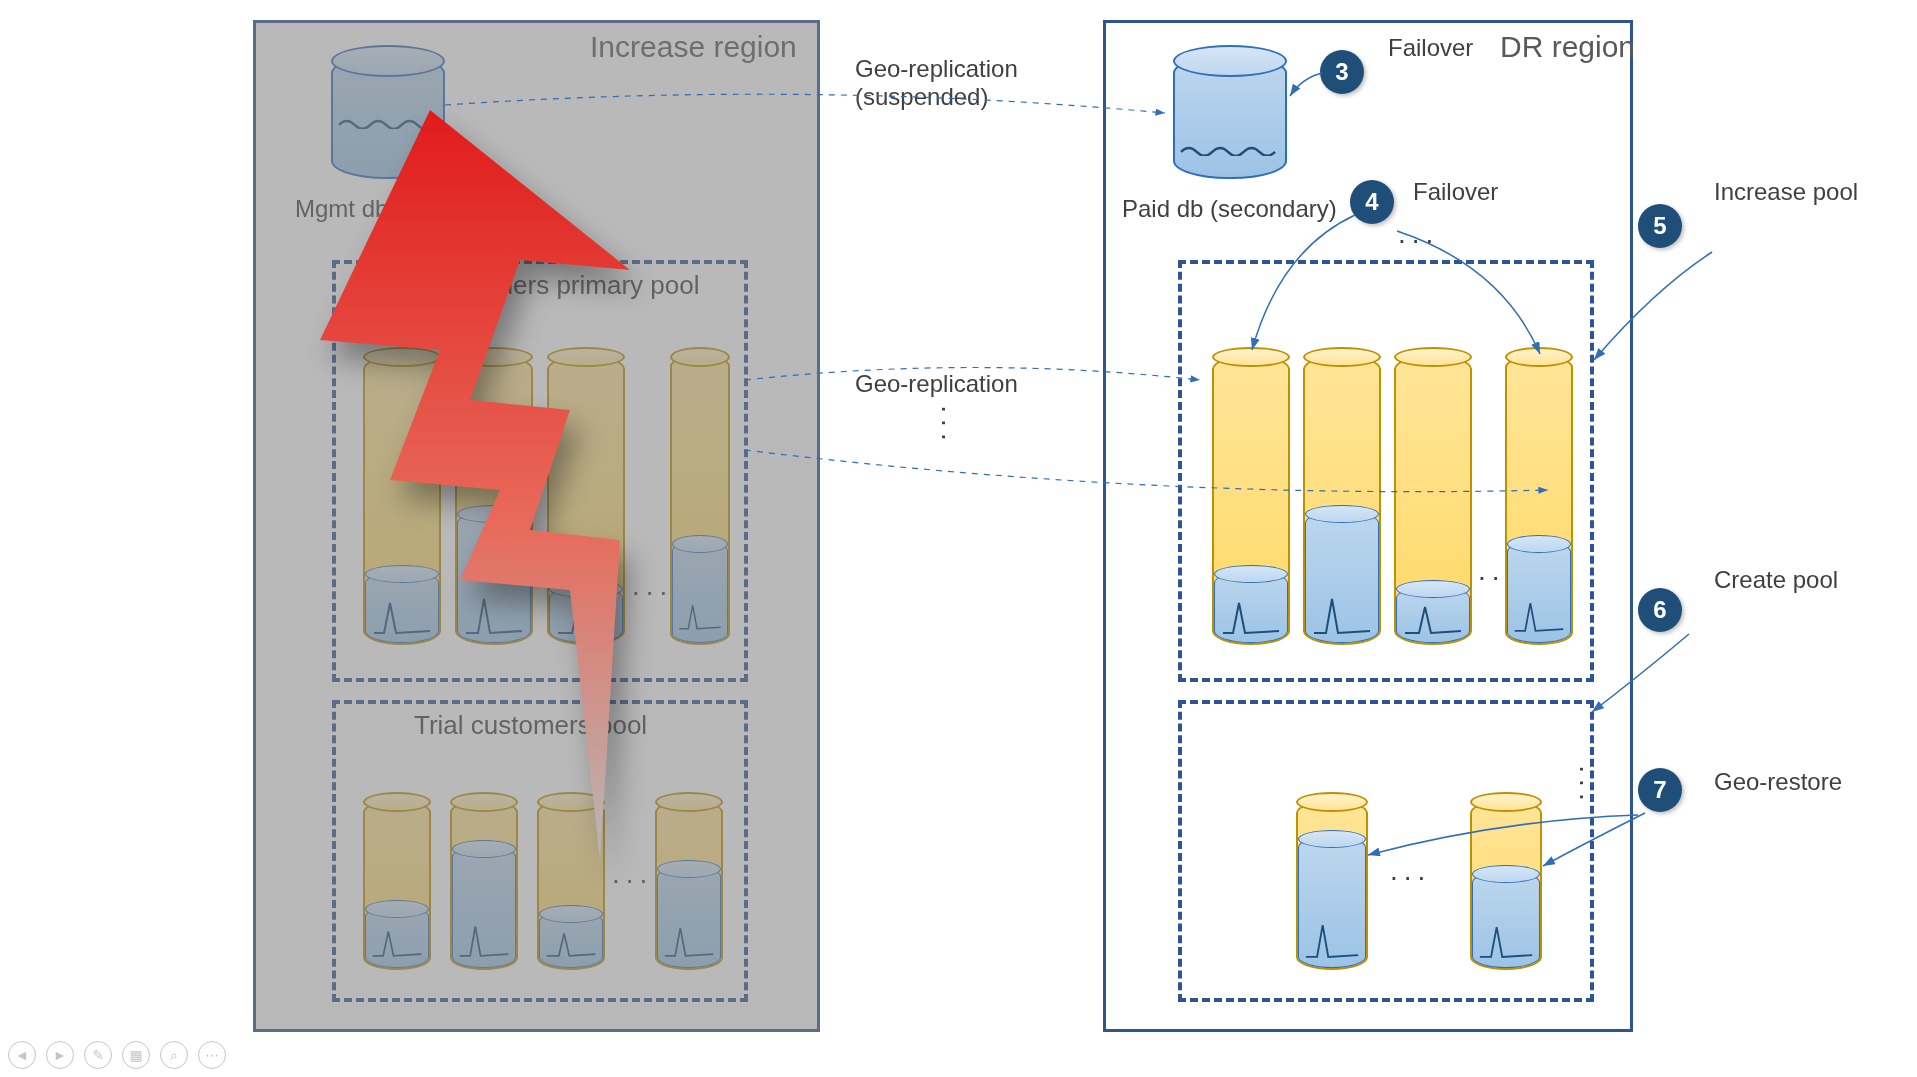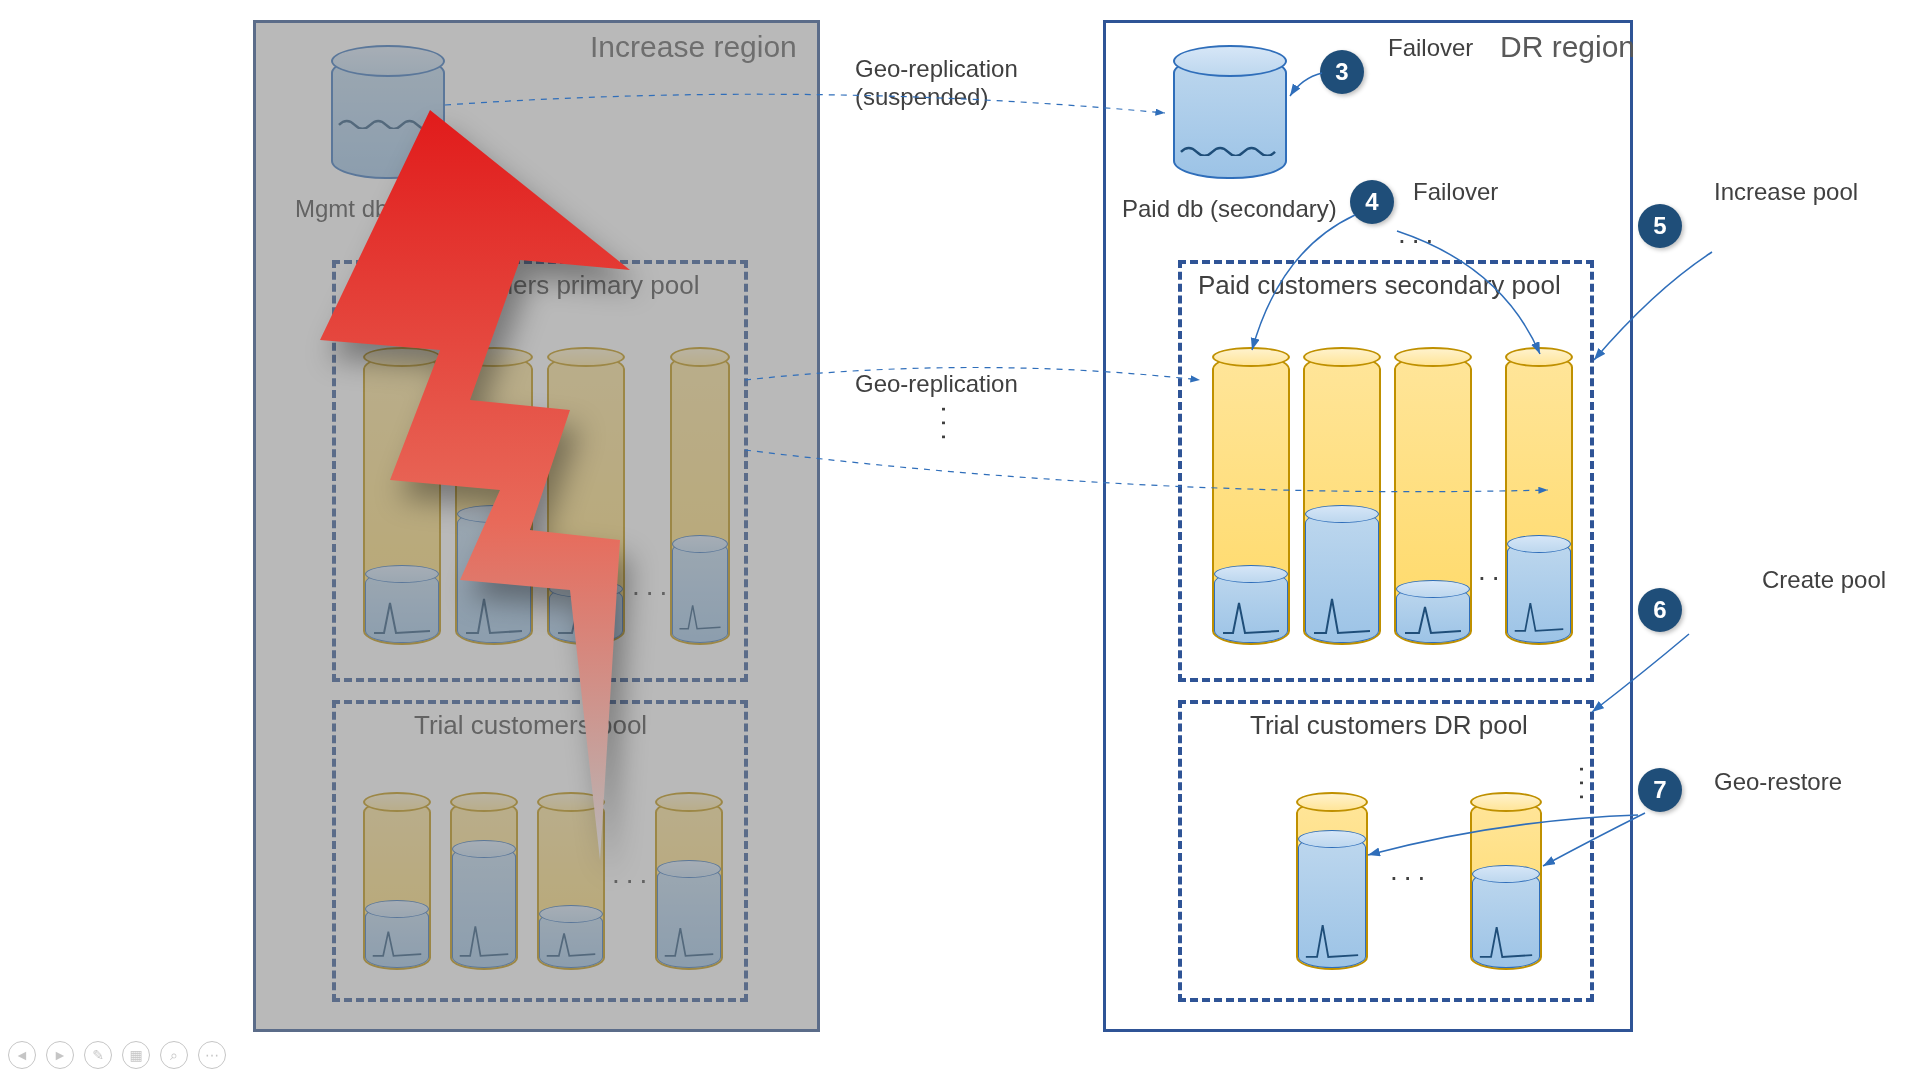--- a/index.html
+++ b/index.html
@@ -293,21 +293,20 @@
   <div class="db" style="left:1173px; top:55px;">
     <div class="body"></div>
     <div class="top"></div>
     <div class="squiggle" style="top:70%;"><svg viewBox="0 0 100 14">
           <path d="M2 10 Q10 2 18 10 T34 10 T50 10 T66 10 T82 10 T98 10" stroke="#1f4e79" stroke-width="2.5" fill="none"></path>
         </svg></div>
   </div>
   <div class="label" style="left:1122px; top:195px;">Paid db (secondary)</div>
 
   <div class="pool-box" style="left:1178px; top:260px; width:408px; height:414px;"></div>
-  <div class="pool-title" style="left:1198px; top:270px;">Paid customers secondary pool</div>
   <div class="tube" style="left:1212px; top:355px;">
     <div class="outer" style="height:290px;"></div>
       <div class="top"></div>
     <div class="fill" style="height:70px;"></div>
       <div class="filltop" style="bottom:62px;"></div>
     <div class="spike"><svg viewBox="0 0 60 40">
           <path d="M2 36 L12 36 L18 6 L24 36 L58 34" stroke="#1f4e79" stroke-width="2" fill="none"></path>
         </svg></div>
   </div>
   <div class="tube" style="left:1303px; top:355px;">
@@ -333,21 +332,20 @@
     <div class="outer" style="height:290px;"></div>
       <div class="top"></div>
     <div class="fill" style="height:100px;"></div>
       <div class="filltop" style="bottom:92px;"></div>
     <div class="spike"><svg viewBox="0 0 60 40">
           <path d="M2 36 L14 36 L20 4 L26 36 L58 34" stroke="#1f4e79" stroke-width="2" fill="none"></path>
         </svg></div>
   </div>
 
   <div class="pool-box" style="left:1178px; top:700px; width:408px; height:294px;"></div>
-  <div class="pool-title" style="left:1250px; top:710px;">Trial customers DR pool</div>
   <div class="tube" style="left:1296px; top:800px; width:72px;">
     <div class="outer" style="height:170px;"></div>
       <div class="top"></div>
     <div class="fill" style="height:130px;"></div>
       <div class="filltop" style="bottom:122px;"></div>
     <div class="spike"><svg viewBox="0 0 60 40">
           <path d="M2 36 L14 36 L20 2 L26 36 L58 34" stroke="#1f4e79" stroke-width="2" fill="none"></path>
         </svg></div>
   </div>
   <div class="dots" style="left:1390px; top:855px;">...</div>
@@ -373,21 +371,21 @@
   <div class="step-badge" style="left:1320px; top:50px;">3</div>
   <div class="annot" style="left:1388px; top:34px;">Failover</div>
 
   <div class="step-badge" style="left:1350px; top:180px;">4</div>
   <div class="annot" style="left:1413px; top:178px;">Failover</div>
 
   <div class="step-badge" style="left:1638px; top:204px;">5</div>
   <div class="annot" style="left:1714px; top:178px;">Increase pool</div>
 
   <div class="step-badge" style="left:1638px; top:588px;">6</div>
-  <div class="annot" style="left:1714px; top:566px;margin-left:48px;">Create pool</div>
+  <div class="annot" style="left:1714px; top:566px;">Create pool</div>
 
   <div class="step-badge" style="left:1638px; top:768px;">7</div>
   <div class="annot" style="left:1714px; top:768px;">Geo-restore</div>
 
   <svg class="arrow" style="left:440px; top:95px; width:740px; height:40px;">
     <defs>
         <marker id="ah1" markerWidth="10" markerHeight="10" refX="8" refY="3" orient="auto">
       <path d="M0,0 L8,3 L0,6 Z" fill="#2f6eba"></path>
         </marker>
       </defs>

